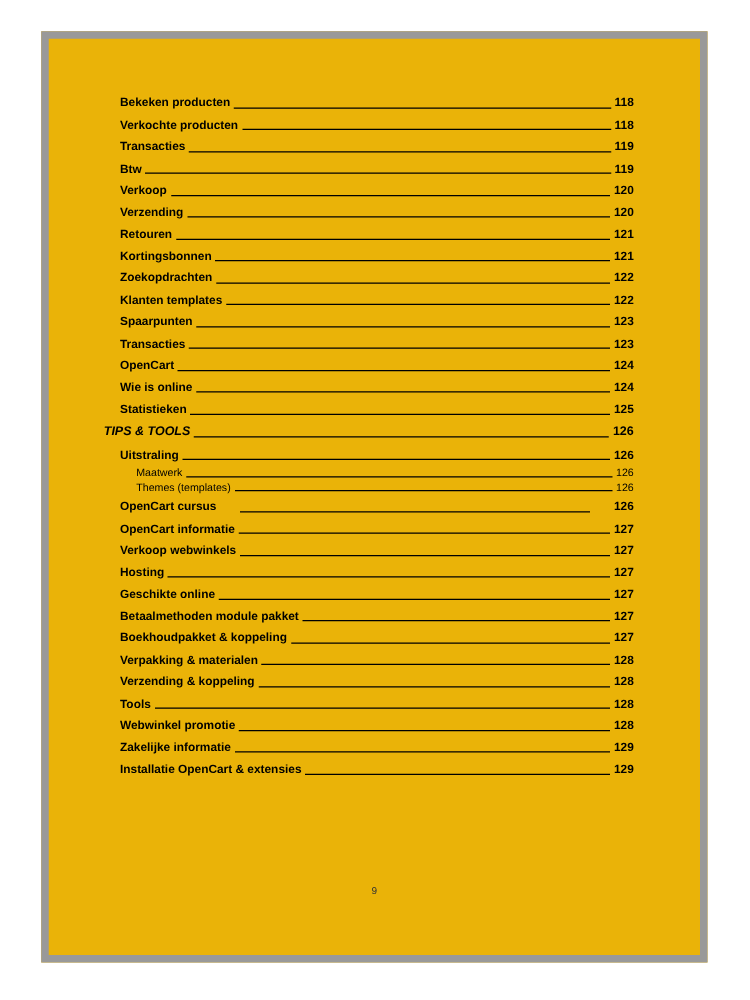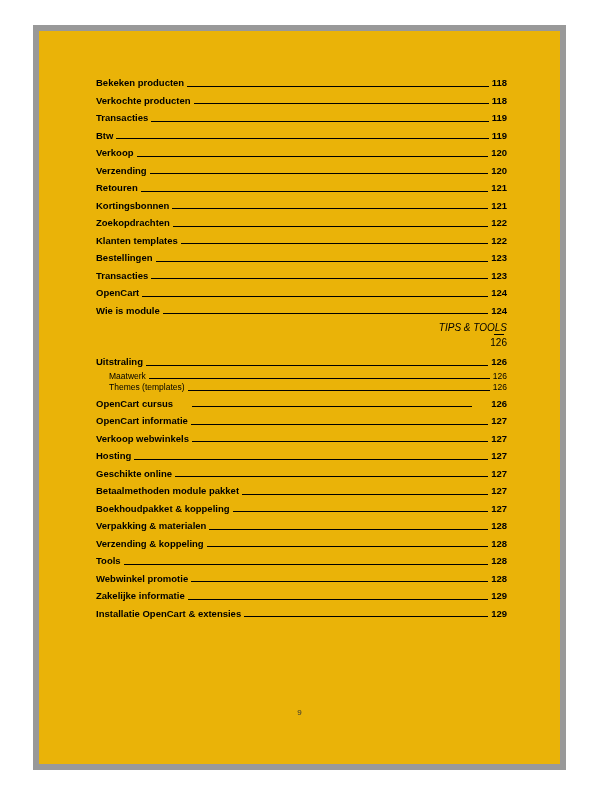--- a/index.html
+++ b/index.html
@@ -41,27 +41,26 @@
     border-bottom: 1px solid #000000;
     margin: 0 3px 2px 3px;
     min-width: 10px;
   }
   .toc-page {
     flex: 0 0 auto;
     text-align: right;
   }
   .toc-row.level-1 {
     font-size: 10px;
-    font-weight: normal;
+    font-weight: bold;
     font-style: italic;
     margin-left: -13px;
     margin-top: 1px;
     margin-bottom: 7px;
     line-height: 12px;
-    flex-direction: column;
   }
   .toc-row.level-1 .toc-page { font-style: normal; }
   .toc-row.level-2 {
     font-size: 9.5px;
     font-weight: bold;
     margin-bottom: 6px;
     line-height: 11.5px;
   }
   .toc-row.level-3 {
     font-size: 8.5px;
@@ -131,38 +130,43 @@
         <span class="toc-label">Zoekopdrachten</span>
         <span class="toc-leader"></span>
         <span class="toc-page">122</span>
       </div>
       <div class="toc-row level-2">
         <span class="toc-label">Klanten templates</span>
         <span class="toc-leader"></span>
         <span class="toc-page">122</span>
       </div>
       <div class="toc-row level-2">
-        <span class="toc-label">Bestellingen</span>
+        <span class="toc-label">Spaarpunten</span>
         <span class="toc-leader"></span>
         <span class="toc-page">123</span>
       </div>
       <div class="toc-row level-2">
         <span class="toc-label">Transacties</span>
         <span class="toc-leader"></span>
         <span class="toc-page">123</span>
       </div>
       <div class="toc-row level-2">
         <span class="toc-label">OpenCart</span>
         <span class="toc-leader"></span>
         <span class="toc-page">124</span>
       </div>
       <div class="toc-row level-2">
-        <span class="toc-label">Wie is module</span>
+        <span class="toc-label">Wie is online</span>
         <span class="toc-leader"></span>
         <span class="toc-page">124</span>
+      </div>
+      <div class="toc-row level-2">
+        <span class="toc-label">Statistieken</span>
+        <span class="toc-leader"></span>
+        <span class="toc-page">125</span>
       </div>
       <div class="toc-row level-1">
         <span class="toc-label">TIPS &amp; TOOLS</span>
         <span class="toc-leader"></span>
         <span class="toc-page">126</span>
       </div>
       <div class="toc-row level-2">
         <span class="toc-label">Uitstraling</span>
         <span class="toc-leader"></span>
         <span class="toc-page">126</span>

